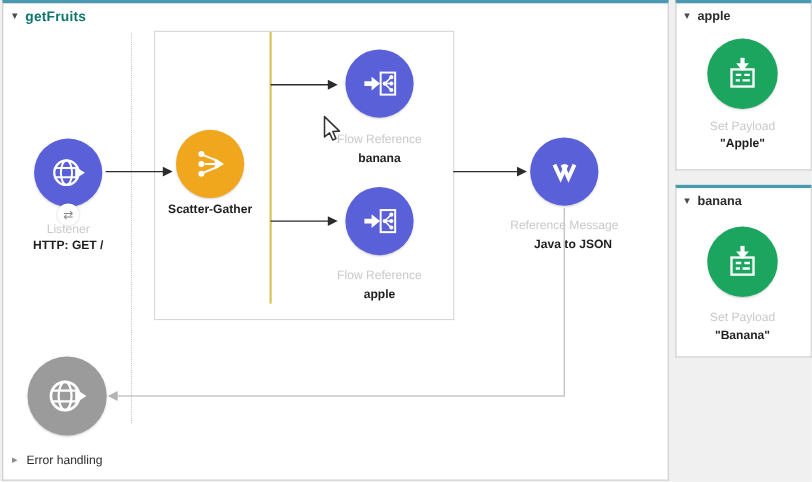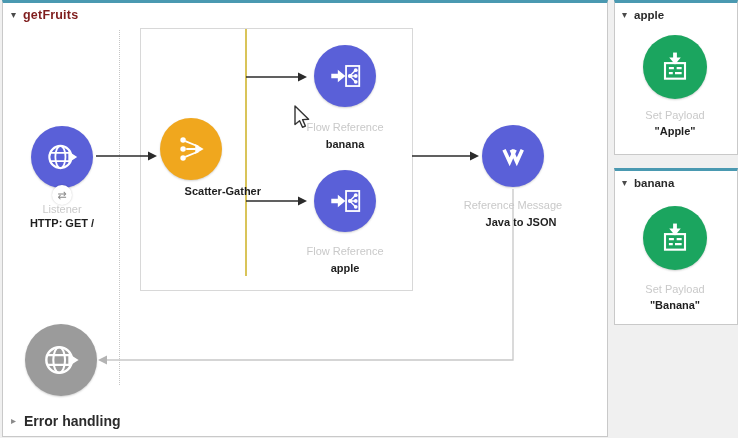--- a/index.html
+++ b/index.html
@@ -5,34 +5,34 @@
   html,body{margin:0;padding:0;}
   body{width:738px;height:438px;background:#f0f0f0;font-family:"Liberation Sans",sans-serif;overflow:hidden;}
   .stage{position:relative;width:738px;height:438px;}
   .flow-container{position:absolute;background:#fff;border:1px solid #c9c9c9;border-top:3px solid #4A99B1;box-sizing:border-box;}
   #main-flow{left:2px;top:0;width:606px;height:437px;}
   #panel-apple{left:614px;top:0;width:124px;height:155px;}
   #panel-banana{left:614px;top:168px;width:124px;height:157px;}
   .flow-header{position:absolute;left:8px;top:5px;display:flex;align-items:center;gap:7px;cursor:pointer;}
   .tri{font-size:10px;color:#4a4a4a;line-height:12px;}
   .tri.collapsed{color:#8a8a8a;}
-  .flow-title{font-size:12.5px;font-weight:bold;color:#7f1d1d;letter-spacing:.2px;}
+  .flow-title{font-size:12.5px;font-weight:bold;color:#0f766e;letter-spacing:.2px;}
   .panel-title{font-size:11.5px;font-weight:bold;color:#2b2b2b;}
   .dotted-divider{position:absolute;left:116px;top:27px;height:355px;width:0;border-left:1px dotted #c6c6c6;}
   .scope-box{position:absolute;left:137px;top:25px;width:271px;height:261px;border:1px solid #d8d8d8;background:#fff;}
   .route-bar{position:absolute;left:242px;top:26px;width:2px;height:247px;background:#D9C459;}
   .component{position:absolute;}
   .circle{border-radius:50%;display:flex;align-items:center;justify-content:center;box-shadow:0 1px 2px rgba(0,0,0,.18);cursor:pointer;}
   .clabel{position:absolute;width:140px;text-align:center;font-size:11px;line-height:13px;}
   .clabel.cname{color:#c9c9c9;}
   .clabel.cconfig{color:#1f1f1f;font-weight:bold;}
   .badge{position:absolute;width:20px;height:20px;border-radius:50%;background:#fff;display:flex;align-items:center;justify-content:center;font-size:11px;color:#8a8a8a;box-shadow:0 0 2px rgba(0,0,0,.22);}
   .connectors{position:absolute;left:0;top:0;pointer-events:none;}
   .error-row{position:absolute;left:8px;top:410px;display:flex;align-items:center;gap:8px;cursor:pointer;}
-  .error-label{font-size:14px;font-weight:bold;color:#2b2b2b;text-align:center;}
+  .error-label{font-size:11px;font-weight:normal;color:#2b2b2b;text-align:center;}
   .cursor{position:absolute;left:291px;top:104px;}
   .hidden-defs{position:absolute;width:0;height:0;overflow:hidden;}
 </style>
 </head>
 <body>
 
 <svg class="hidden-defs" aria-hidden="true">
   <defs>
     <symbol id="i-globe" viewBox="0 0 36 36">
       <circle cx="16.5" cy="18" r="10.5" fill="none" stroke="#fff" stroke-width="2"></circle>
@@ -93,21 +93,21 @@
       <div class="clabel cname" style="left:-11px;top:200px;">Listener</div>
       <div class="clabel cconfig" style="left:-11px;top:214px;">HTTP: GET /</div>
     </div>
 
     <div class="component">
       <div class="circle" style="position: absolute; left: 157px; top: 115px; width: 62px; height: 62px; background: rgb(240, 167, 30);">
         <svg width="38" height="38">
             <use href="#i-scatter"></use>
           </svg>
       </div>
-      <div class="clabel cconfig" style="left:118px;top:182px;text-align:right;">Scatter-Gather</div>
+      <div class="clabel cconfig" style="left:118px;top:182px;">Scatter-Gather</div>
     </div>
 
     <div class="component">
       <div class="circle" style="position: absolute; left: 311px; top: 42px; width: 62px; height: 62px; background: rgb(90, 96, 216);">
         <svg width="38" height="38">
             <use href="#i-flowref"></use>
           </svg>
       </div>
       <div class="clabel cname" style="left:272px;top:118px;">Flow Reference</div>
       <div class="clabel cconfig" style="left:272px;top:135px;">banana</div>

